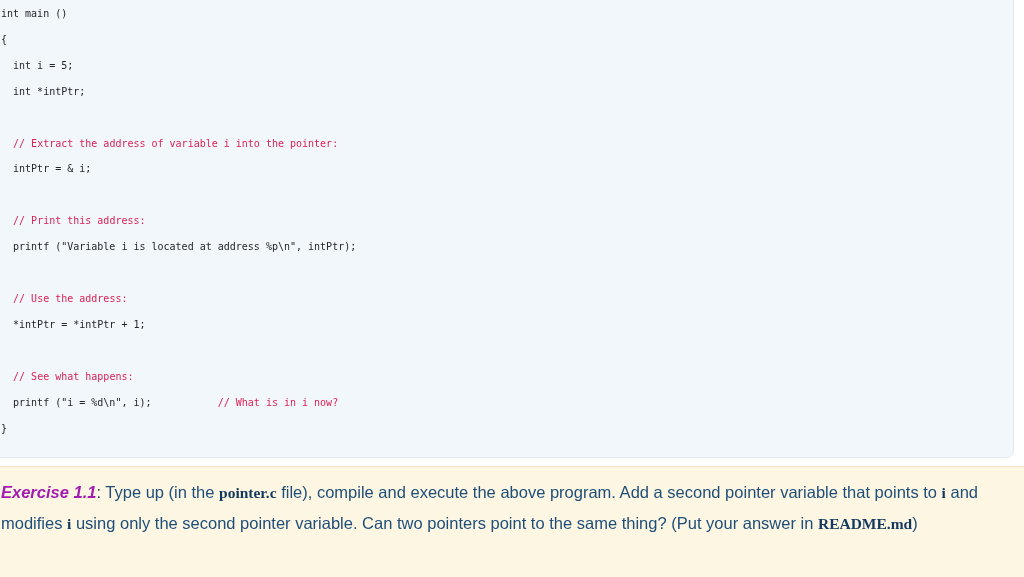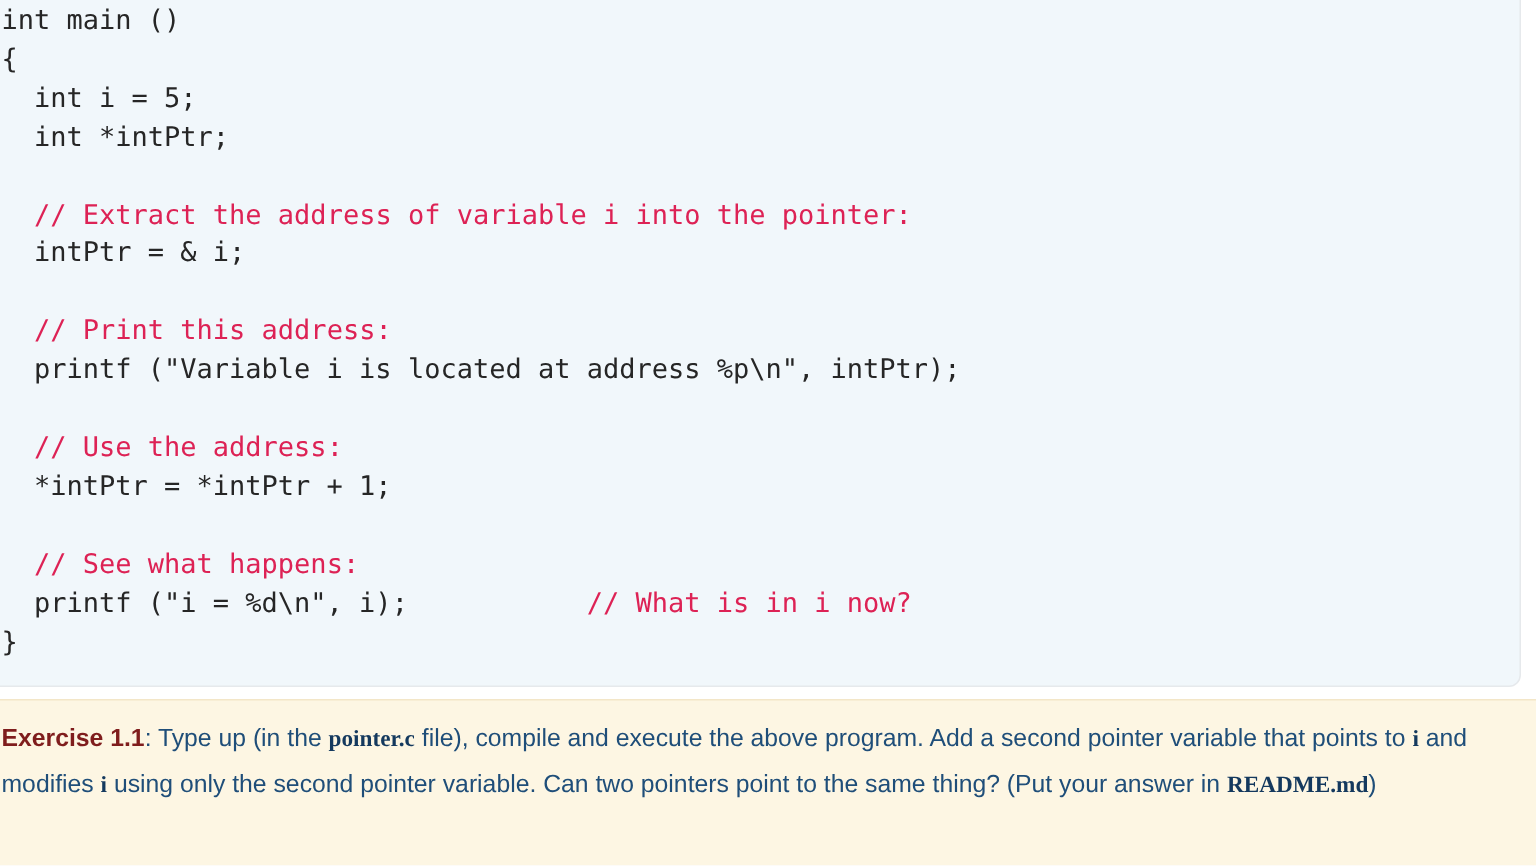--- a/index.html
+++ b/index.html
@@ -39,21 +39,21 @@
     left: 12px;
     top: 10px;
     right: 0;
     bottom: 0;
   }
 
   pre.code {
     margin: 0;
     padding: 0;
     font-family: "DejaVu Sans Mono", "Liberation Mono", monospace;
-    font-size: 18px;
+    font-size: 10px;
     line-height: 25.9px;
     color: #262626;
     white-space: pre;
     letter-spacing: 0px;
   }
 
   .cmt { color: #dd2255; }
 
   
   .exercise-box {
@@ -80,21 +80,22 @@
     font-family: "Liberation Sans", sans-serif;
     font-size: 16.5px;
     line-height: 31px;
     color: #1f4e79;
     margin: 0;
     padding: 0;
   }
 
   .ex-label {
     font-weight: bold;
-    color: #7f1d1d;
+    color: #a21caf;
+    font-style: italic;
   }
 
   .mono {
     font-family: Liberation Serif, serif;
     font-weight: bold;
     font-size: 15.5px;
     color: #14395e;
   }
 </style>
 </head>

